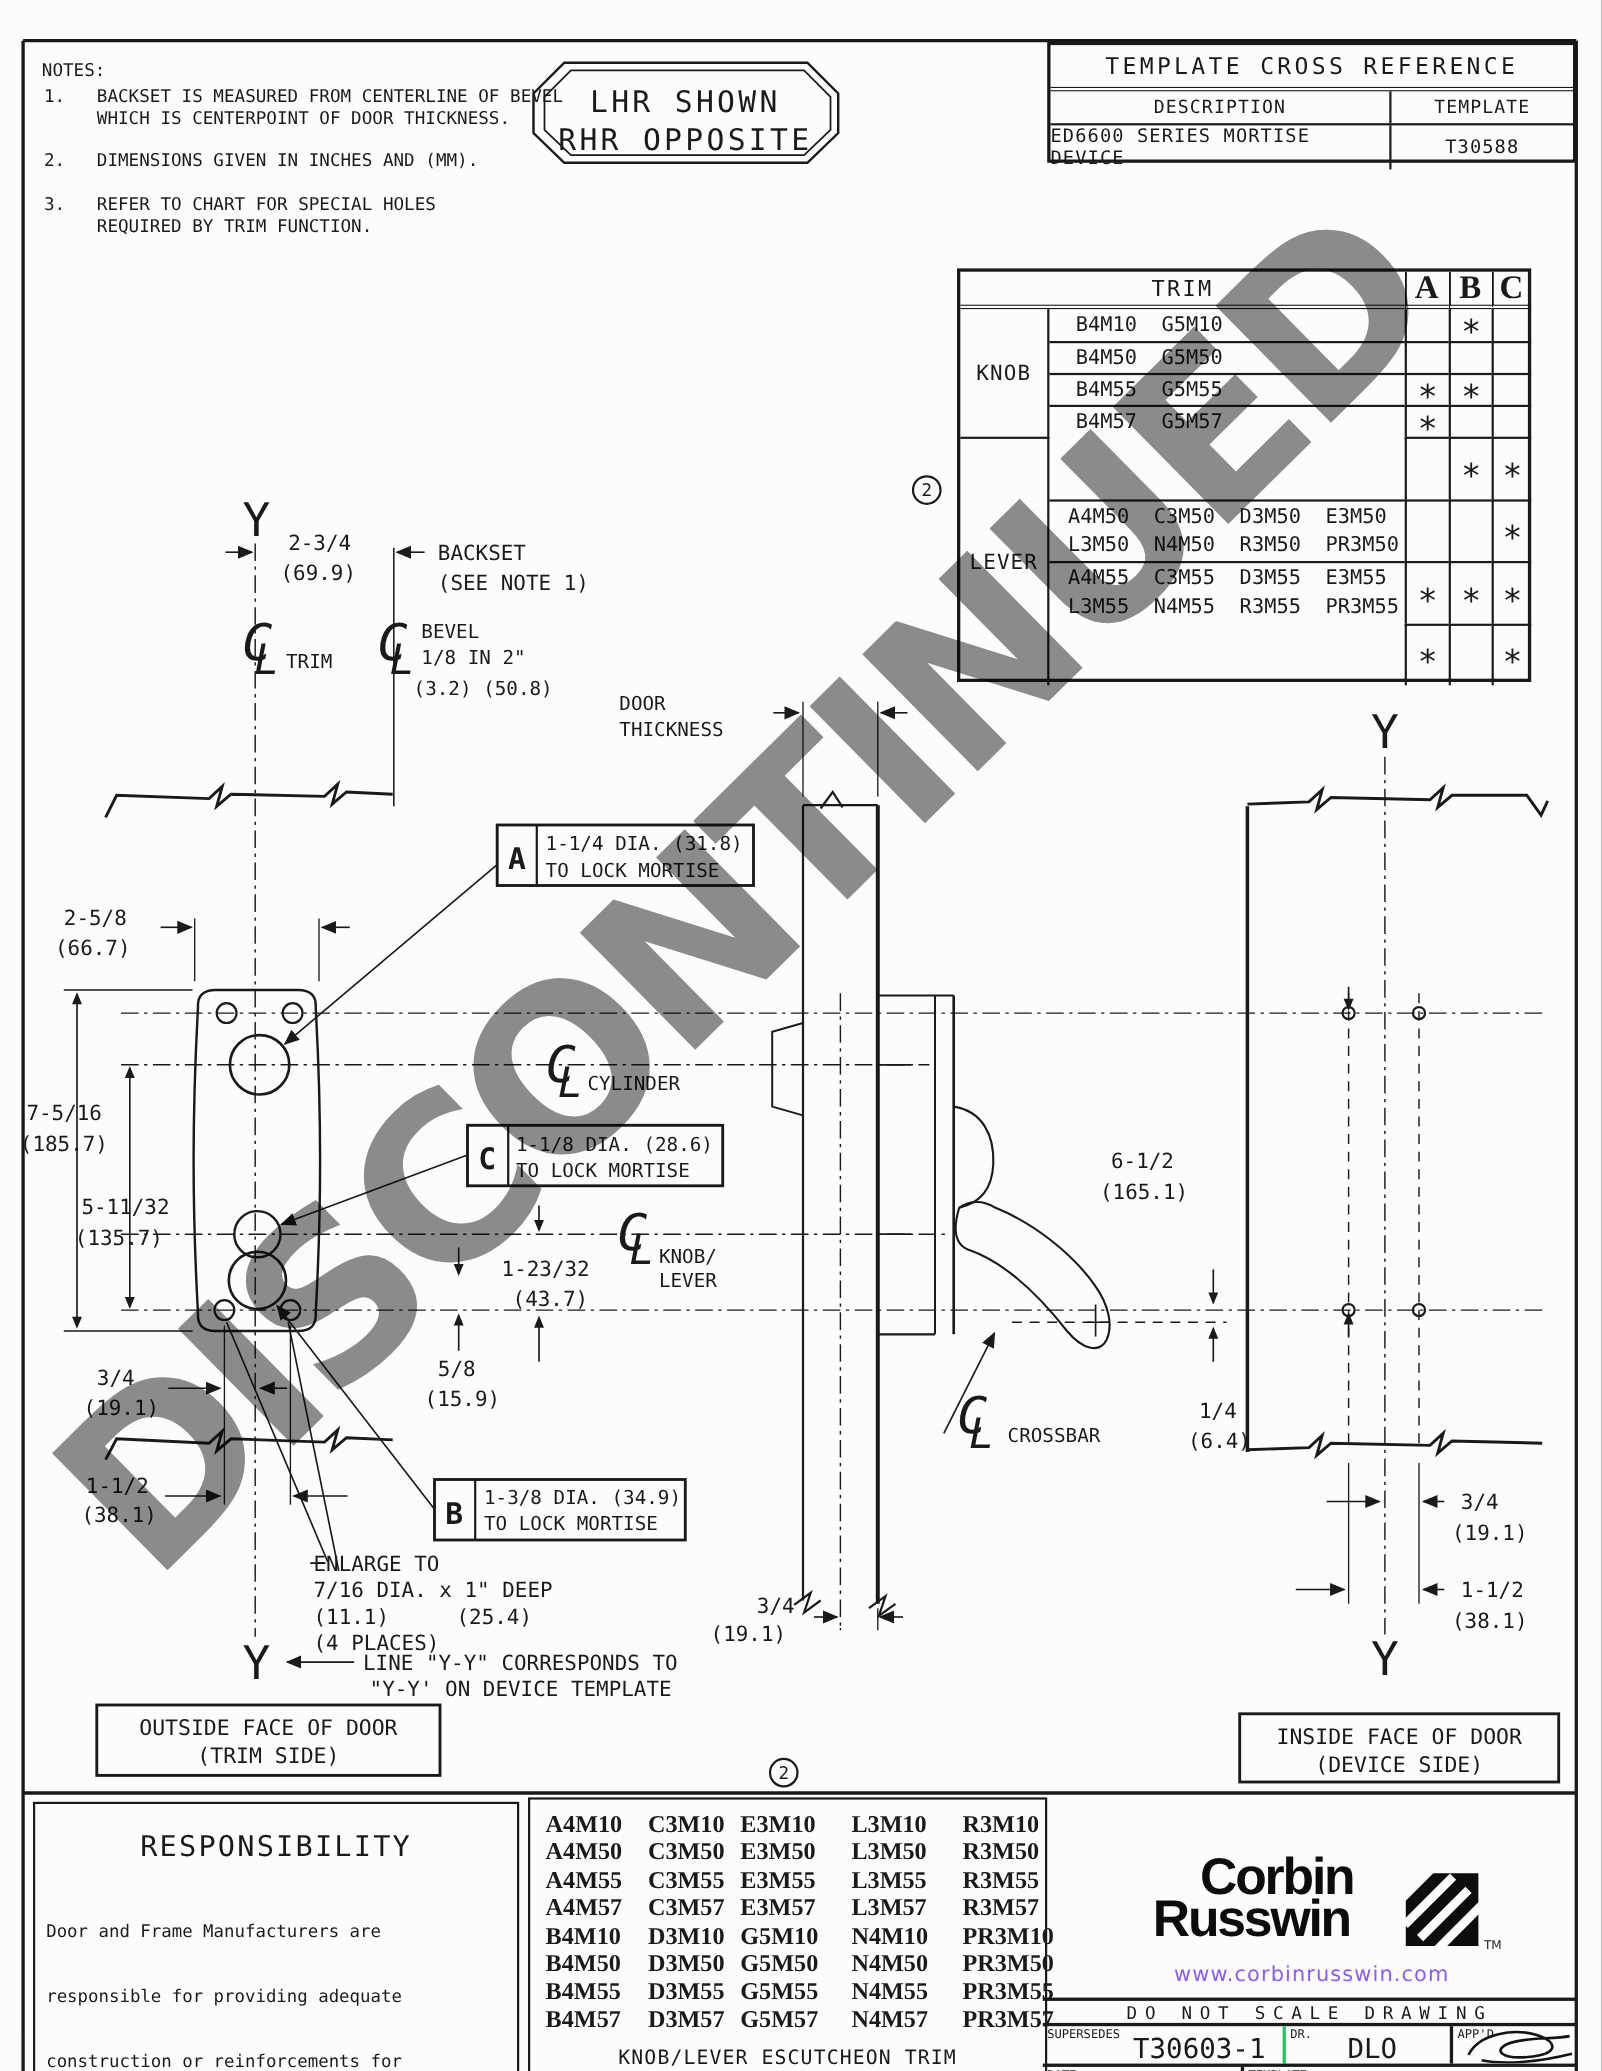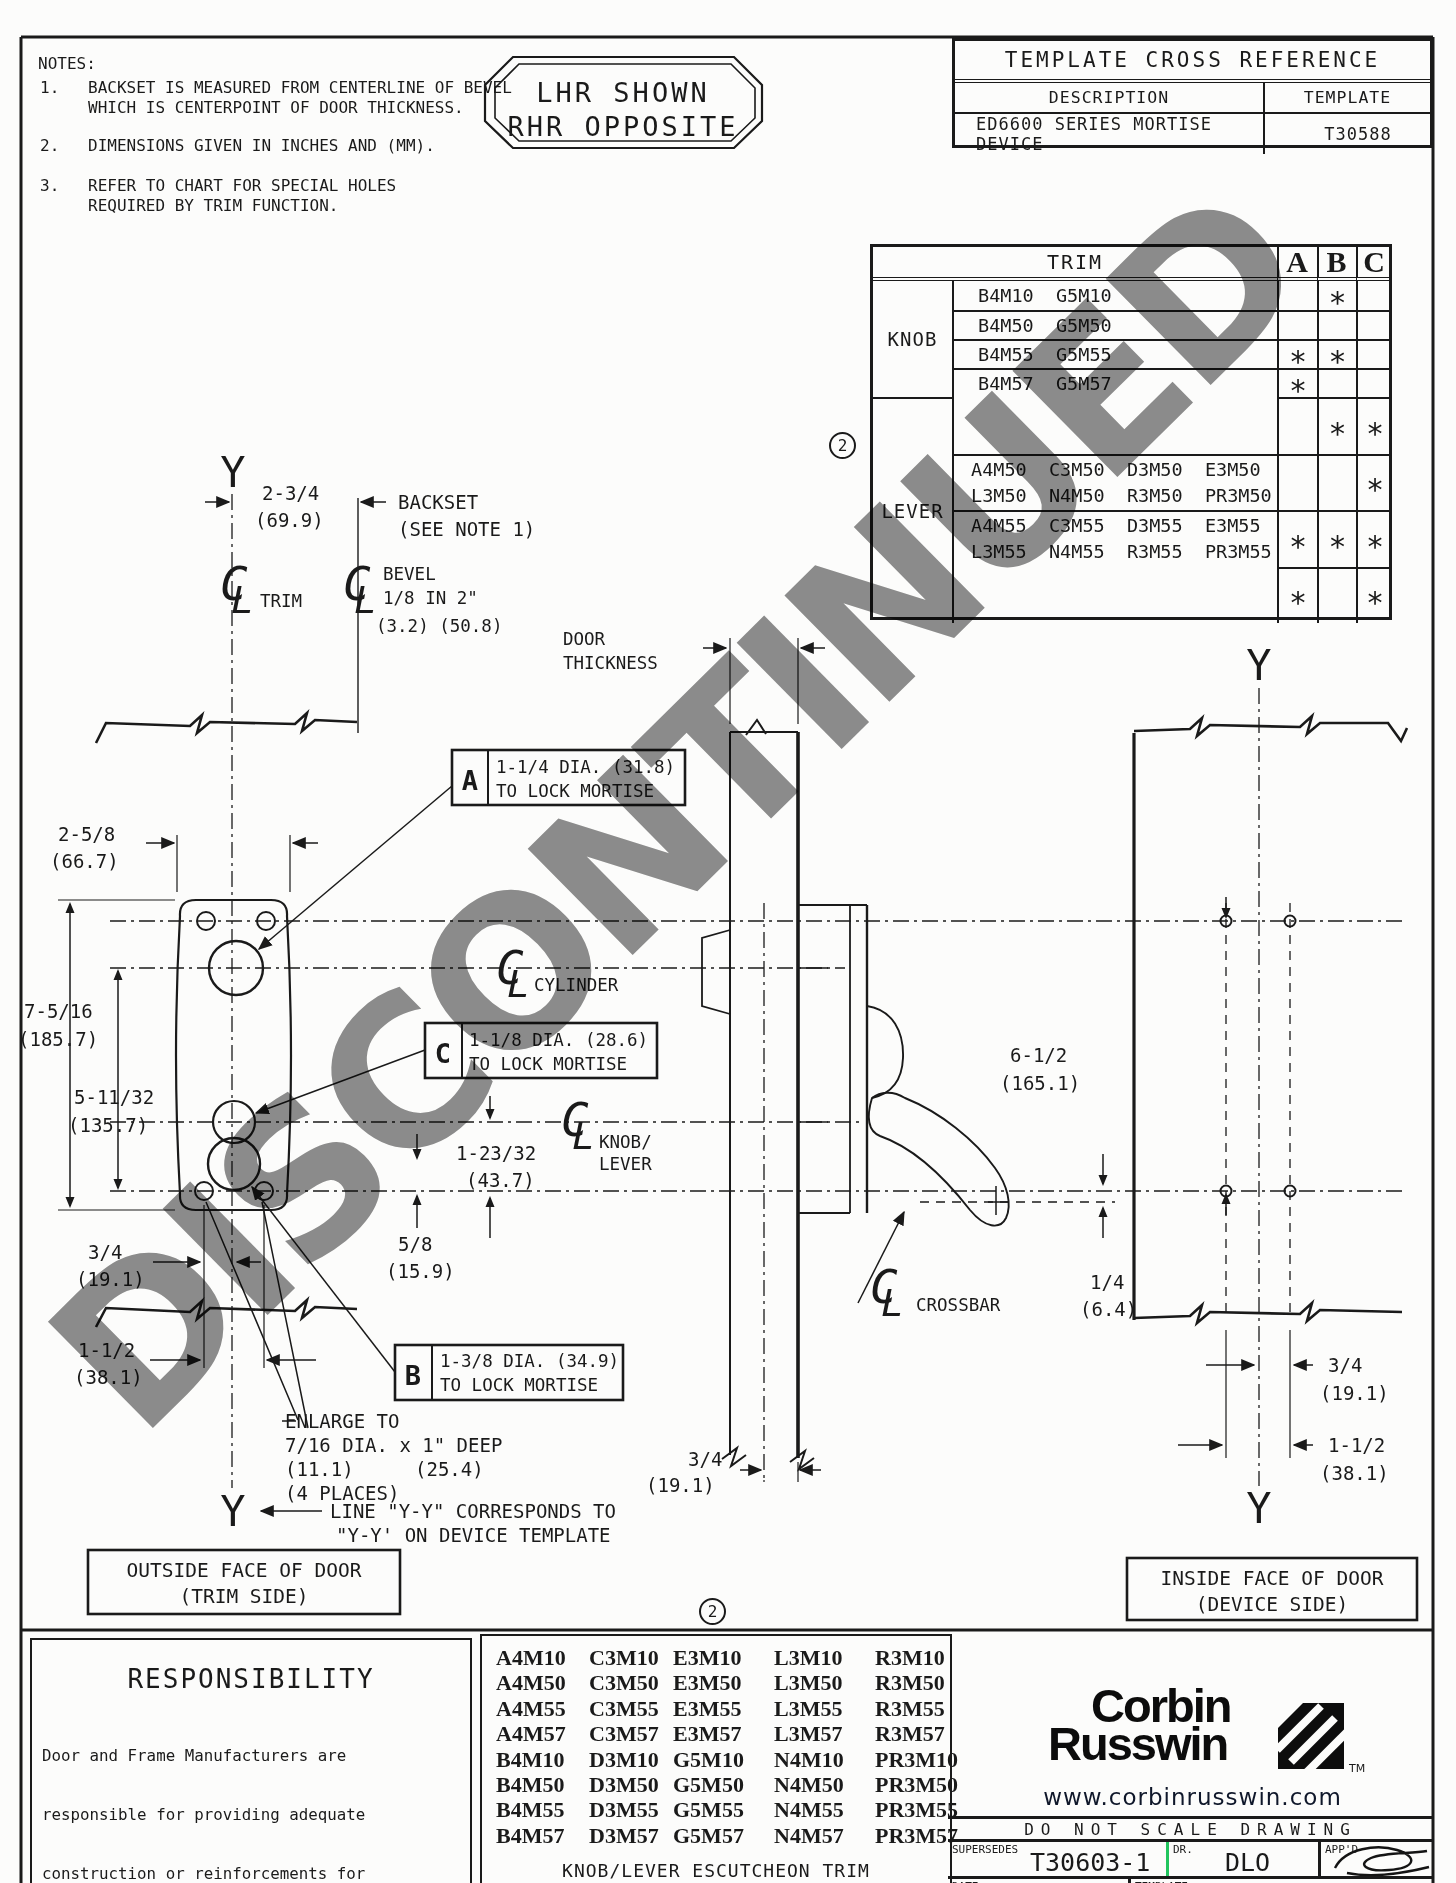--- a/index.html
+++ b/index.html
@@ -16,21 +16,21 @@
       transform:rotate(-44.6deg);transform-origin:0 100%;mix-blend-mode:multiply;white-space:nowrap;pointer-events:none;}
   
   .note-t{font-size:16px;line-height:20px;white-space:pre;}
   
   .xref{left:952px;top:38px;width:481px;height:110px;border:3px solid #1a1a1a;background:transparent;}
   .xref-title{height:42px;border-bottom:4px double #1a1a1a;display:flex;align-items:center;justify-content:center;font-size:21px;letter-spacing:3px;}
   .xref-head{display:grid;grid-template-columns:310px 1fr;height:31px;border-bottom:2px solid #1a1a1a;}
   .xref-head>div,.xref-row>div{display:flex;align-items:center;justify-content:center;font-size:16.5px;letter-spacing:1px;}
   .xref-head>div:first-child,.xref-row>div:first-child{border-right:2px solid #1a1a1a;}
   .xref-row{display:grid;grid-template-columns:310px 1fr;height:30px;}
-  .xref-row>div{font-size:17px;margin-left:21px;}
+  .xref-row>div{font-size:17px;}
   
   .tt{left:870px;top:244px;width:522px;height:376px;border:3px solid #1a1a1a;display:grid;
       grid-template-columns:81px 323px 40px 39px 36px;
       grid-template-rows:34px repeat(4,29px) repeat(4,56.5px);}
   .tt>div{display:flex;align-items:center;}
   .tt .hd{border-bottom:4px double #1a1a1a;justify-content:center;font-size:20px;letter-spacing:2px;}
   .tt .abc{font-family:"Liberation Serif",serif;font-weight:bold;font-size:23px;}
   .tt .cat{justify-content:center;font-size:19px;border-right:2px solid #1a1a1a;letter-spacing:1px;}
   .tt .code{white-space:pre;font-size:18.5px;padding-left:24px;letter-spacing:0;}
   .tt .code2{flex-direction:column;align-items:flex-start;justify-content:center;white-space:pre;font-size:18.5px;padding-left:17px;line-height:26px;}
@@ -43,21 +43,21 @@
   .resp-title{margin-top:24px;text-align:center;font-size:26px;letter-spacing:2px;}
   .resp-body{margin:13px 0 0 10px;font-size:15.8px;line-height:19.6px;white-space:pre;}
   
   .codes{left:480px;top:1634px;width:472px;height:260px;border:2.5px solid #1a1a1a;}
   .codes-grid{display:grid;grid-template-columns:93px 84px 101px 101px 88px;padding:9px 0 0 14px;
       font-family:"Liberation Serif",serif;font-weight:bold;font-size:22px;line-height:25.4px;}
   .codes-cap{position:absolute;left:0;right:0;top:224px;text-align:center;font-size:18px;letter-spacing:1px;}
   
   .foot{left:952px;top:1634px;width:481px;height:260px;}
   .brand{font-family:"Liberation Sans",sans-serif;font-weight:bold;color:#0c0c0c;letter-spacing:-2px;font-size:47px;line-height:40px;}
-  .site{position:absolute;left:0;right:0;top:150px;text-align:center;font-family:"DejaVu Sans",sans-serif;font-size:23px;letter-spacing:1px;color:#0f172a;}
+  .site{position:absolute;left:0;right:0;top:150px;text-align:center;font-family:"DejaVu Sans",sans-serif;font-size:19px;letter-spacing:1px;color:#8b5cf6;}
   .dns{position:absolute;left:-4px;right:0;top:182px;height:26px;border-top:3px solid #1a1a1a;border-bottom:3px solid #1a1a1a;
        display:flex;align-items:center;justify-content:center;font-size:16px;letter-spacing:7px;}
   .suprow{position:absolute;left:-4px;right:0;top:208px;height:34px;display:flex;}
   .suprow>div{position:relative;height:100%;}
   .lab{position:absolute;left:4px;top:1px;font-size:11px;letter-spacing:0;}
   .bigv{position:absolute;font-size:25px;}
   .daterow{position:absolute;left:-4px;right:0;top:242px;height:22px;border-top:3px solid #1a1a1a;display:flex;}
 </style>
 </head>
 <body>

